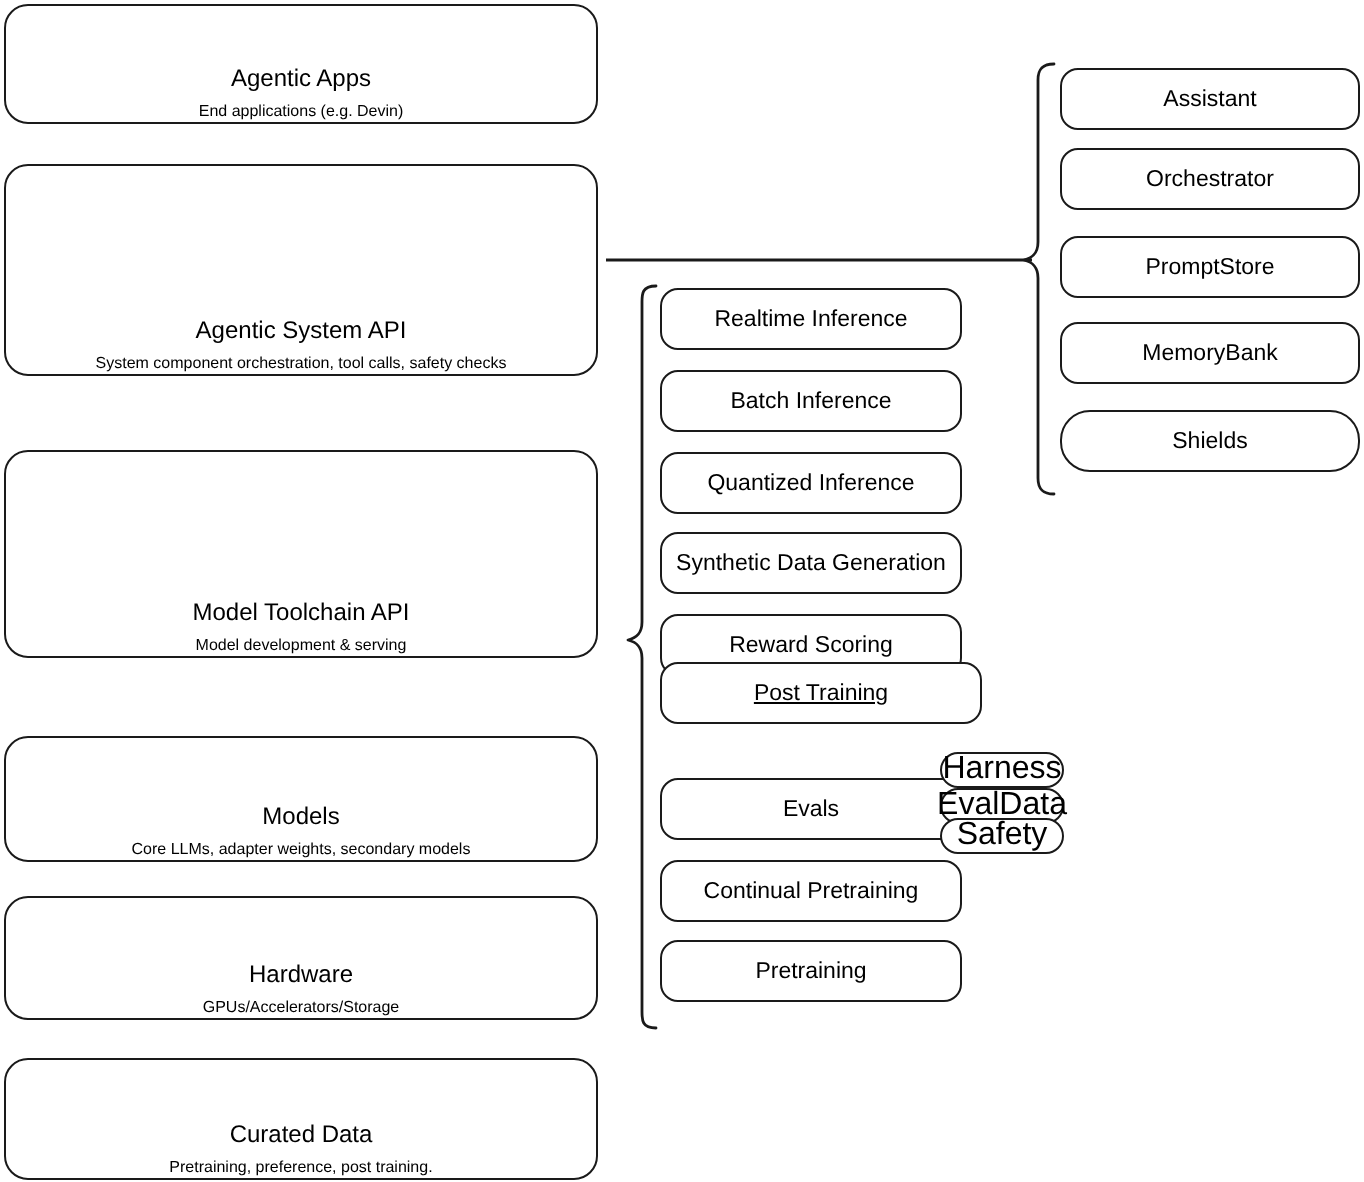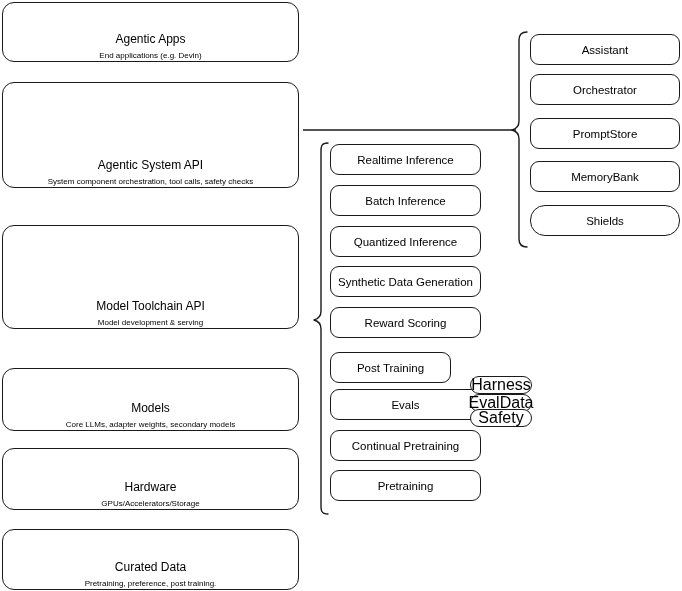--- a/index.html
+++ b/index.html
@@ -143,21 +143,21 @@
   </div>
   <div class="stack-node" style="left:330px; top:226px; width:151px; height:31px;">
     <span>Quantized Inference</span>
   </div>
   <div class="stack-node" style="left:330px; top:266px; width:151px; height:31px;">
     <span>Synthetic Data Generation</span>
   </div>
   <div class="stack-node" style="left:330px; top:307px; width:151px; height:31px;">
     <span>Reward Scoring</span>
   </div>
-  <div class="stack-node" style="left:330px; top:352px; width:121px; height:31px;">
+  <div class="stack-node" style="left:330px; top:331px; width:161px; height:31px;text-decoration:underline;">
     <span>Post Training</span>
   </div>
   <div class="stack-node" style="left:330px; top:389px; width:151px; height:31px;">
     <span>Evals</span>
   </div>
   <div class="stack-node" style="left:330px; top:430px; width:151px; height:31px;">
     <span>Continual Pretraining</span>
   </div>
   <div class="stack-node" style="left:330px; top:470px; width:151px; height:31px;">
     <span>Pretraining</span>

